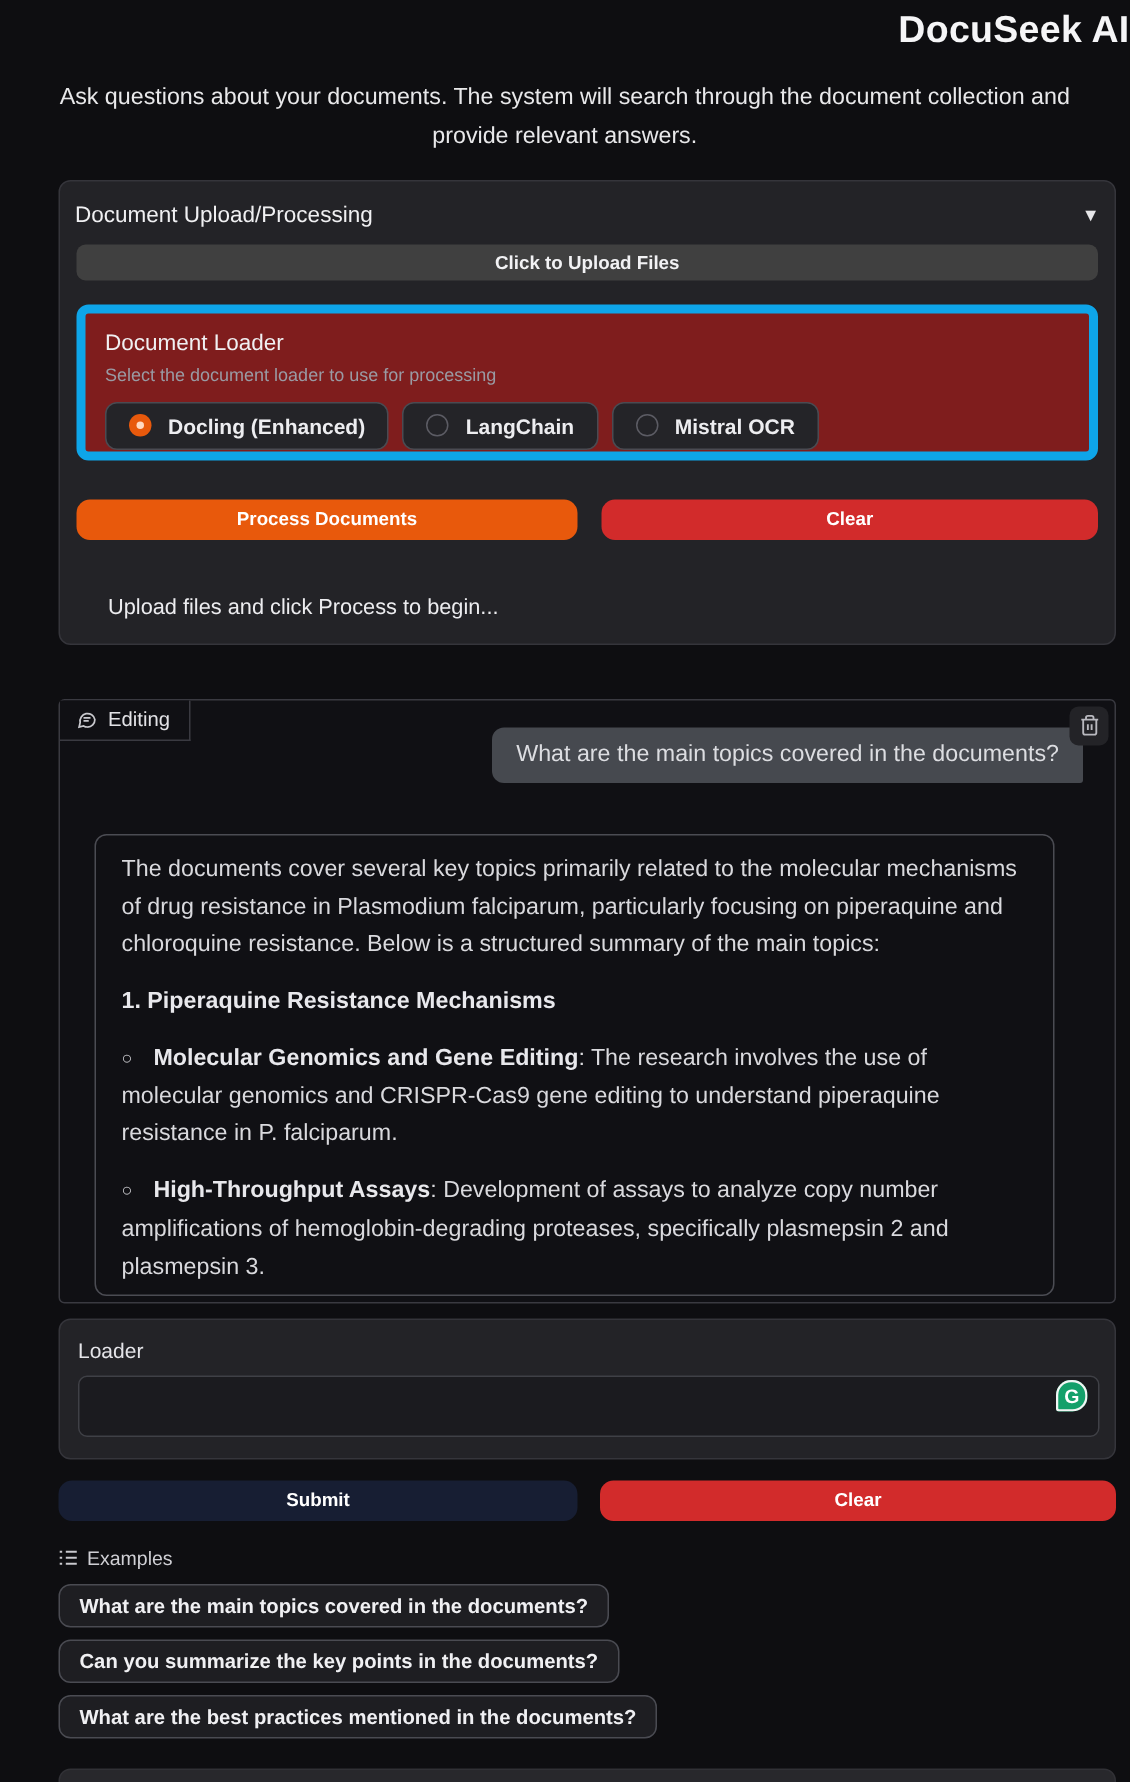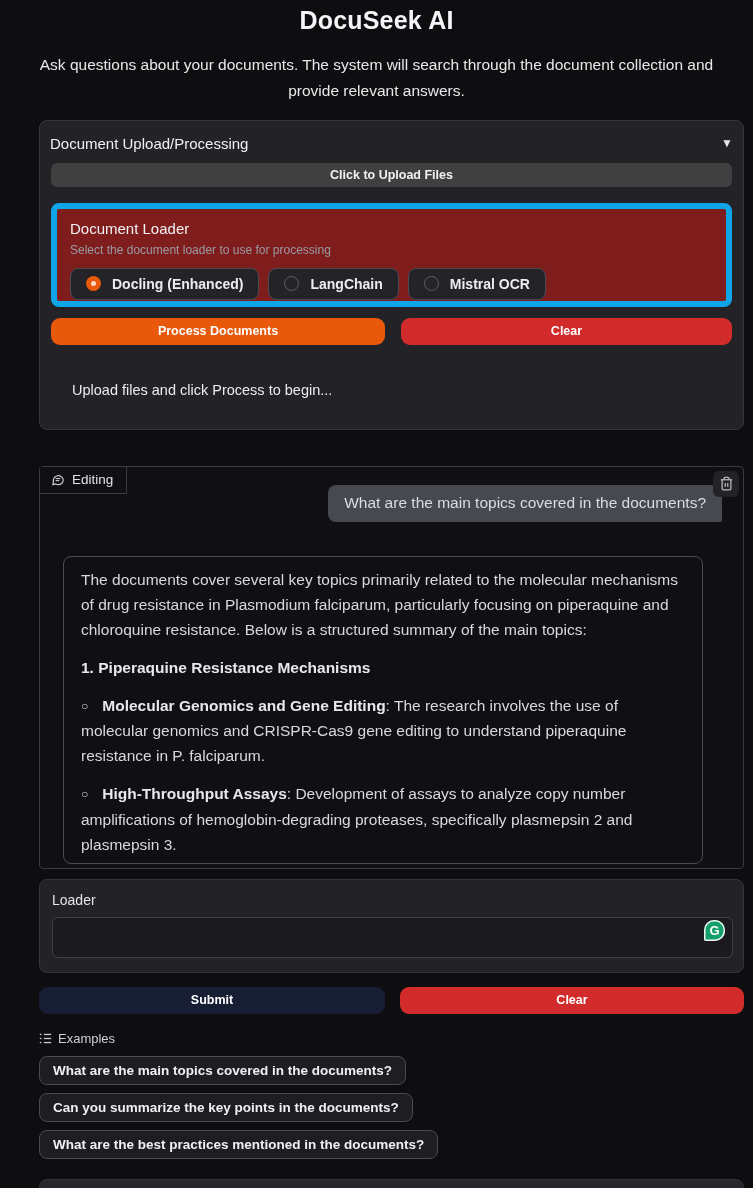--- a/index.html
+++ b/index.html
@@ -7,21 +7,21 @@
   body {
     background: #0e0e11;
     color: #ececef;
     font-family: "Liberation Sans", sans-serif;
     overflow: hidden;
   }
   .page { width: 753px; height: 1188px; position: relative; }
 
   
   .app-title {
-    text-align: center; font-size: 25px; font-weight: 700;
+    text-align: right; font-size: 25px; font-weight: 700;
     padding-top: 6px; letter-spacing: .2px; color: #f5f5f7;
   }
   .app-desc {
     width: 700px; margin: 17px auto 0; text-align: center;
     font-size: 15.5px; line-height: 1.7; color: #e8e8ea;
   }
 
   
   .panel {
     margin-left: 39px; width: 705px;
@@ -60,21 +60,21 @@
     border: 1.5px solid #5c5c64; background: transparent;
     display: inline-flex; align-items: center; justify-content: center;
   }
   .radio-opt.selected .radio-dot {
     border: none; background: #e8590c;
   }
   .radio-opt.selected .radio-dot::after {
     content: ""; width: 5px; height: 5px; border-radius: 50%; background: #ffd9c2;
   }
 
-  .btn-row { display: flex; justify-content: space-between; margin-top: 11px; }
+  .btn-row { display: flex; justify-content: space-between; margin-top: 26px; }
   .btn {
     height: 27px; border: none; border-radius: 9px; cursor: pointer;
     color: #ffffff; font-size: 12.5px; font-weight: 600;
     font-family: "Liberation Sans", sans-serif;
   }
   .upload-panel .btn-row { width: 681px; margin-left: auto; margin-right: auto; }
   .btn-orange { background: #e8590c; width: 334px; }
   .btn-red { background: #d22b2b; width: 331px; }
   .upload-status { margin: 37px 0 0 24px; font-size: 14.5px; color: #ececef; }
 

